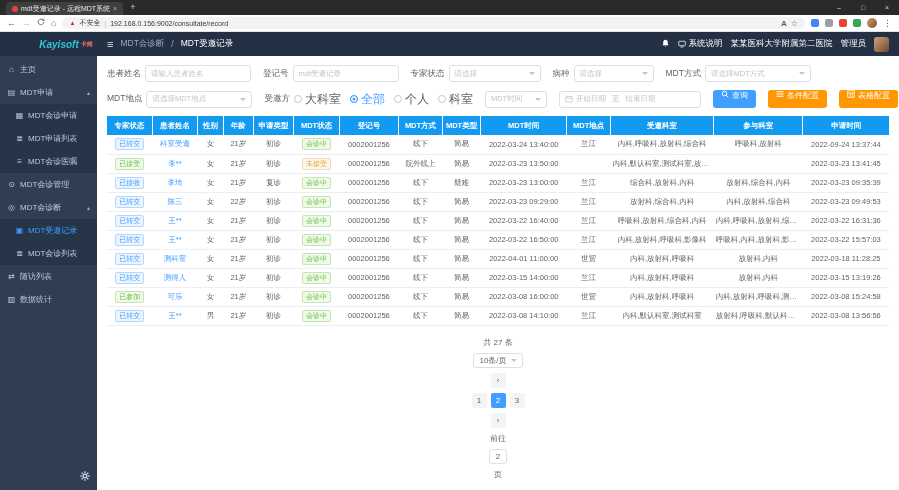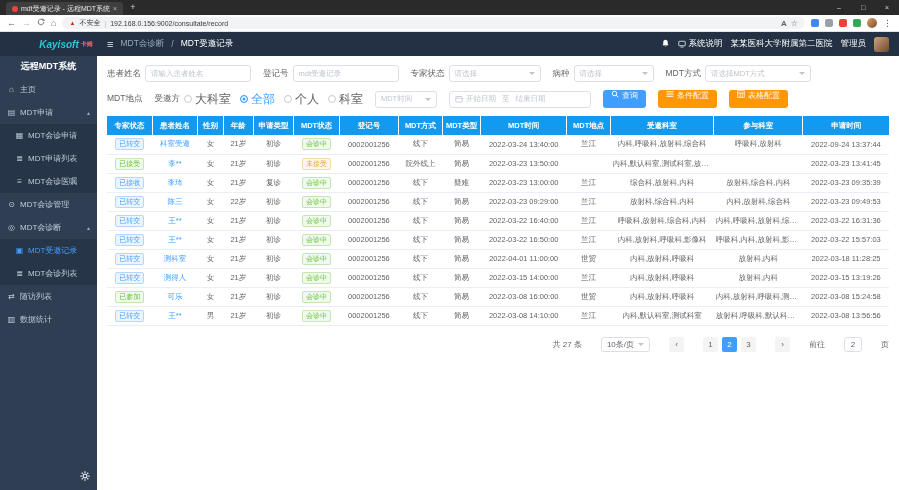--- a/index.html
+++ b/index.html
@@ -102,22 +102,22 @@
   .grid th:nth-child(11){width:5.6%} .grid th:nth-child(12){width:13.2%}
   .grid th:nth-child(13){width:11.4%} .grid th:nth-child(14){width:11%}
   .name-link { color:#409eff; cursor:pointer; }
   .tag { display:inline-block; border:1px solid; border-radius:2px; font-size:7px;
     line-height:10px; padding:0 3px; }
   .tag.blue { color:#409eff; border-color:#b3d8ff; background:#ecf5ff; }
   .tag.green { color:#67c23a; border-color:#c2e7b0; background:#f0f9eb; }
   .tag.orange { color:#e6a23c; border-color:#f5dab1; background:#fdf6ec; }
 
   
-  .pagination { display:flex; align-items:center; justify-content:flex-end; gap:19px;
-    margin-top:11px; font-size:8px; color:#606266; }
+  .pagination { display:flex; align-items:center; justify-content:flex-end; gap:5px;
+    margin-top:11px; font-size:8px; color:#606266;flex-direction:column; }
   .psize { border:1px solid #dcdfe6; border-radius:3px; height:15px; display:flex;
     align-items:center; padding:0 5px; gap:4px; cursor:pointer; }
   .pages { display:inline-flex; gap:4px; }
   .page-btn { min-width:15px; height:15px; line-height:15px; text-align:center;
     background:#f4f4f5; border-radius:2px; color:#606266; cursor:pointer; padding:0 2px; }
   .page-btn.active { background:#409eff; color:#fff; }
   .goto-input { width:18px; height:15px; border:1px solid #dcdfe6; border-radius:3px;
     text-align:center; line-height:14px; }
 </style>
 </head>
@@ -163,21 +163,20 @@
     <span class="nav-ic">⋮</span>
   </div>
 </div>
 
 <div class="app">
   <aside class="sidebar">
     <div class="logo-bar">
       <span class="logo-main">Kayisoft</span>
       <span class="logo-suffix">卡姆</span>
     </div>
-    <div class="sysname">远程MDT系统</div>
     <nav class="menu" id="menu">
         <div class="menu-item">
           <span class="mi-icon">⌂</span>
           <span class="mi-label">主页</span>
         </div>
         <div class="menu-item">
           <span class="mi-icon">▤</span>
           <span class="mi-label">MDT申请</span>
           <span class="mi-arrow">▴</span>
         </div>
@@ -296,20 +295,24 @@
           <span class="f-input w108">
               <span class="ph">请选择MDT方式</span>
               <span class="sel-caret"></span>
             </span>
         </div>
       </div>
 
       <div class="f-row">
         <div class="f-group">
           <span class="f-label">MDT地点</span>
+          <span class="f-input w108">
+              <span class="ph">请选择MDT地点</span>
+              <span class="sel-caret"></span>
+            </span>
         </div>
         <div class="f-group">
           <span class="f-label">受邀方</span>
           <span class="radio-group" id="invitee-radios">
               <span class="radio">
                 <span class="rdot"></span>
                 <span>大科室</span>
               </span>
               <span class="radio checked">
                 <span class="rdot"></span>

